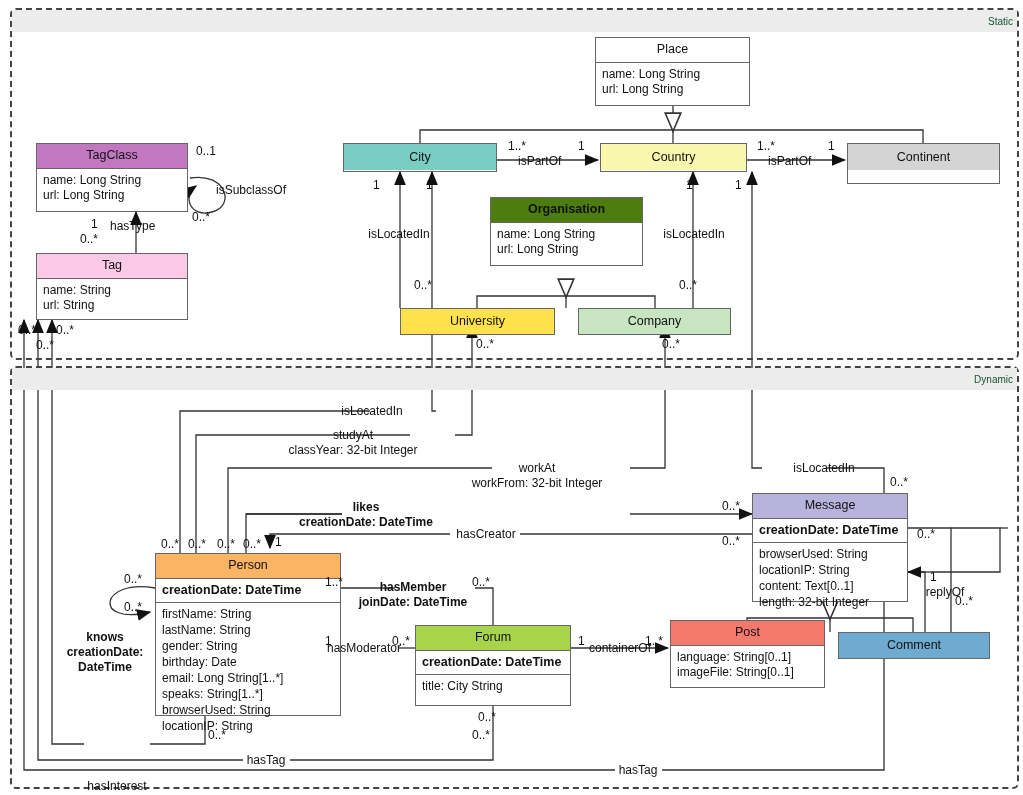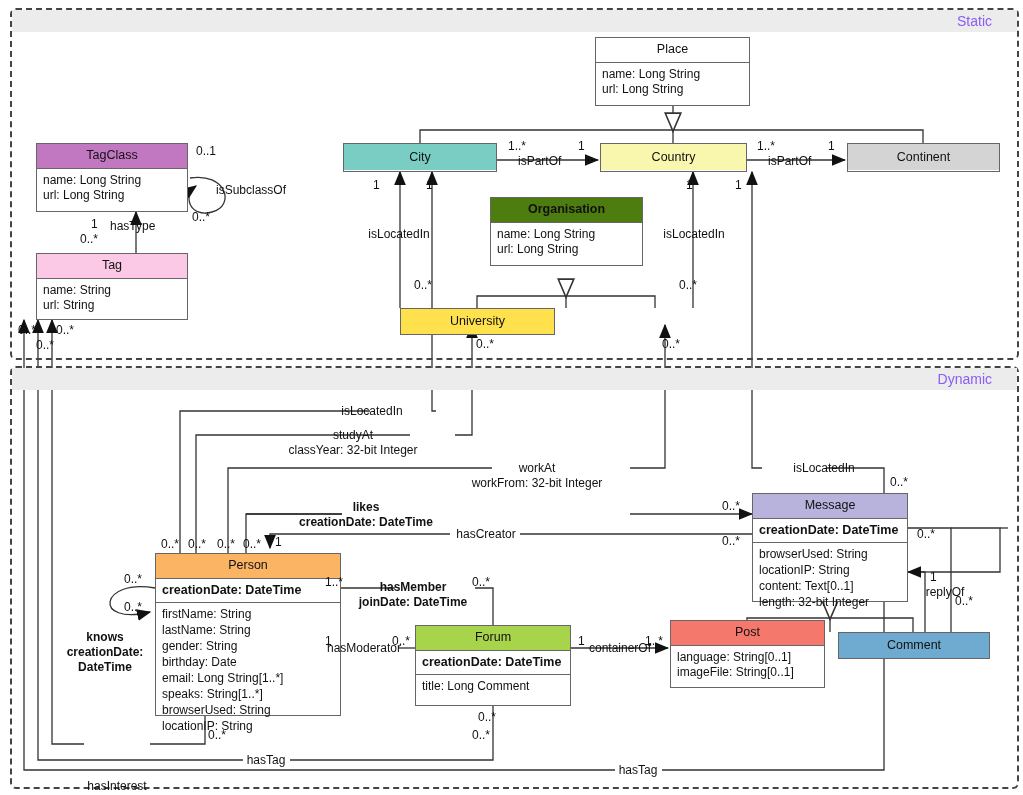--- a/index.html
+++ b/index.html
@@ -4,21 +4,21 @@
 <style>
   html,body{margin:0;padding:0;background:#fff;}
   body{font-family:"Liberation Sans","DejaVu Sans",sans-serif;}
   #stage{position:relative;width:1023px;height:795px;overflow:hidden;background:#fff;}
   #svg-layer{position:absolute;left:0;top:0;width:1023px;height:795px;}
 
   
   .region{position:absolute;border:2px dashed #444;border-radius:6px;background:transparent;}
   .region-bar{position:absolute;left:0;top:0;right:0;height:22px;background:#ececec;
               display:flex;align-items:center;justify-content:flex-end;}
-  .region-title{font-size:14px;color:#8b5cf6;padding-right:25px;}
+  .region-title{font-size:10px;color:#14532d;padding-right:4px;}
 
   
   .cls{position:absolute;border:1.4px solid #666;background:#fff;box-sizing:border-box;}
   .cls .hdr{font-size:12.5px;text-align:center;padding:5px 4px 6px;color:#111;
             border-bottom:1.4px solid #666;line-height:1;}
   .cls .hdr.nb{border-bottom:none;}
   .cls .key{font-size:12.5px;font-weight:bold;padding:4px 6px 5px;color:#111;
             border-bottom:1.4px solid #666;line-height:1.15;}
   .cls .attrs{font-size:12px;padding:4px 6px 5px;color:#111;line-height:1.33;}
   .cls .attrs div{white-space:nowrap;}
@@ -141,36 +141,39 @@
   </div>
 
   <div class="cls" style="left:343px;top:143px;width:154px;height:29px;">
     <div class="hdr nb" style="background:#79cdc2;padding-top:7px;">City</div>
   </div>
 
   <div class="cls" style="left:600px;top:143px;width:147px;height:29px;">
     <div class="hdr nb" style="background:#f9f7ae;padding-top:7px;">Country</div>
   </div>
 
-  <div class="cls" style="left:847px;top:143px;width:153px;height:29px;">
+  <div class="cls" style="left:847px;top:143px;width:153px;height:41px;">
     <div class="hdr nb" style="background:#d4d4d4;padding-top:7px;">Continent</div>
   </div>
 
   <div class="cls" style="left:490px;top:197px;width:153px;height:69px;">
     <div class="hdr" style="background:#4d7c0f;font-weight:bold;">Organisation</div>
     <div class="attrs">
       <div>name: Long String</div>
       <div>url: Long String</div>
     </div>
   </div>
 
   <div class="cls" style="left:400px;top:308px;width:155px;height:27px;">
     <div class="hdr nb" style="background:#ffe14d;padding-top:6px;">University</div>
   </div>
 
+  <div class="cls" style="left:578px;top:308px;width:153px;height:27px;">
+    <div class="hdr nb" style="background:#c7e5c0;padding-top:6px;">Company</div>
+  </div>
 
   <div class="cls" style="left:36px;top:143px;width:152px;height:69px;">
     <div class="hdr" style="background:#c278c0;">TagClass</div>
     <div class="attrs">
       <div>name: Long String</div>
       <div>url: Long String</div>
     </div>
   </div>
 
   <div class="cls" style="left:36px;top:253px;width:152px;height:67px;">
@@ -193,21 +196,21 @@
       <div>speaks: String[1..*]</div>
       <div>browserUsed: String</div>
       <div>locationIP: String</div>
     </div>
   </div>
 
   <div class="cls" style="left:415px;top:625px;width:156px;height:81px;">
     <div class="hdr" style="background:#a8d44c;">Forum</div>
     <div class="key">creationDate: DateTime</div>
     <div class="attrs">
-      <div>title: Long Comment</div>
+      <div>title: City String</div>
     </div>
   </div>
 
   <div class="cls" style="left:752px;top:493px;width:156px;height:109px;">
     <div class="hdr" style="background:#b7b3dc;">Message</div>
     <div class="key">creationDate: DateTime</div>
     <div class="attrs">
       <div>browserUsed: String</div>
       <div>locationIP: String</div>
       <div>content: Text[0..1]</div>

